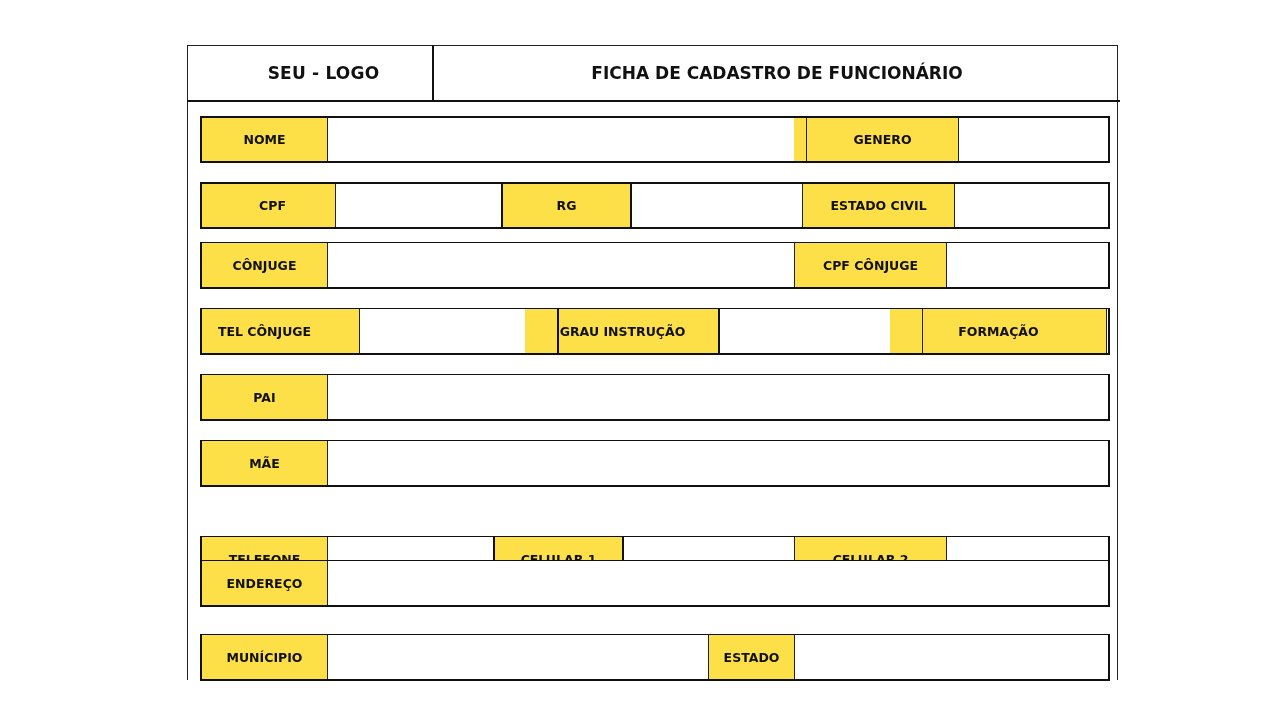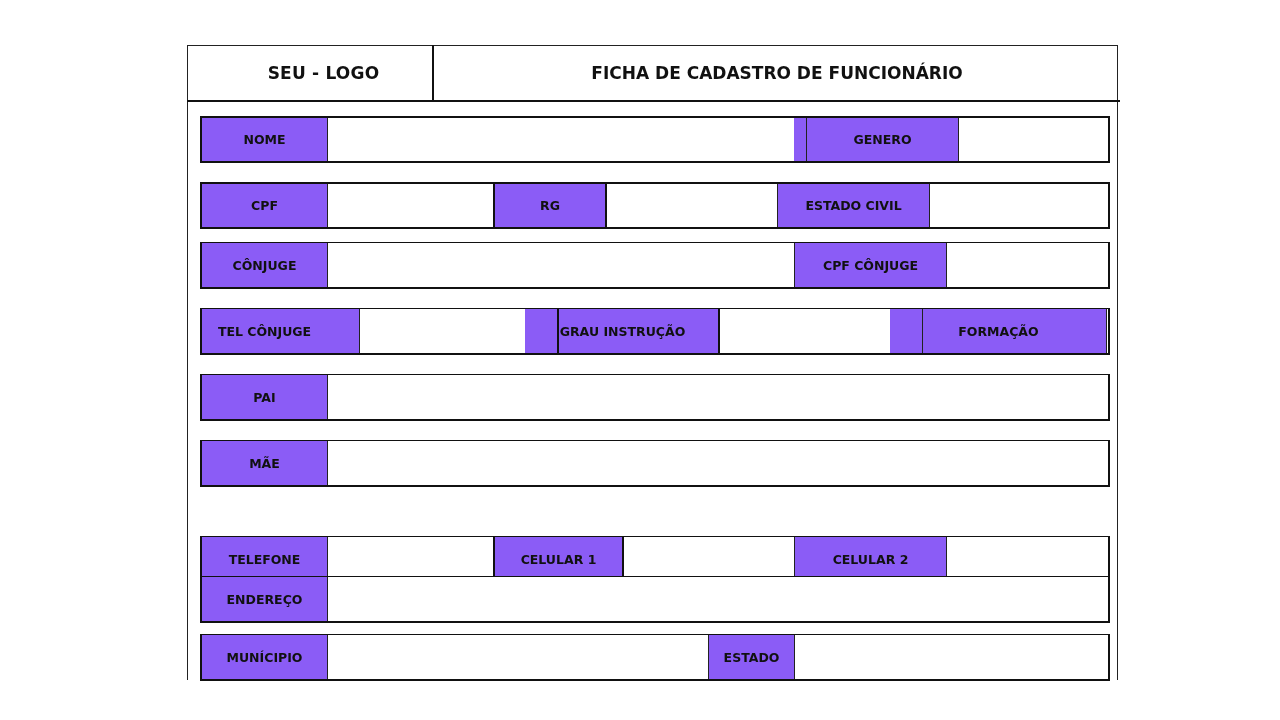--- a/index.html
+++ b/index.html
@@ -57,21 +57,21 @@
       box-sizing: border-box;
     }
     .row {
       position: absolute;
       left: 200px;
       width: 910px;
       height: 47px;
       border: 2px solid #111;
       box-sizing: border-box;
       display: flex;
-      background: #8b5cf6;
+      background: #fde047;
     }
     .row.thin-top { border-top-width: 1.5px; }
     .cell {
       height: 100%;
       box-sizing: border-box;
       display: flex;
       align-items: center;
       justify-content: center;
       font-weight: bold;
       font-size: 12.5px;
@@ -94,23 +94,23 @@
 </div>
 
 <div class="row" style="top:116px;">
   <div class="cell label" style="width:125px;">NOME</div>
   <div class="cell field" style="width:467px;"></div>
   <div class="cell label" style="width:152px;margin-left:12px;">GENERO</div>
   <div class="cell field" style="flex:1;"></div>
 </div>
 
 <div class="row" style="top:182px;">
-  <div class="cell label" style="width:125px;">CPF</div>
+  <div class="cell label" style="width:125px;margin-left:8px;">CPF</div>
   <div class="cell field thick" style="width:166px;"></div>
-  <div class="cell label thick" style="width:112px;">RG</div>
+  <div class="cell label thick" style="width:129px;">RG</div>
   <div class="cell field" style="width:172px;"></div>
   <div class="cell label" style="width:152px;">ESTADO CIVIL</div>
   <div class="cell field" style="flex:1;"></div>
 </div>
 
 <div class="row thin-top" style="top:242px;">
   <div class="cell label" style="width:125px;">CÔNJUGE</div>
   <div class="cell field" style="width:467px;"></div>
   <div class="cell label" style="width:152px;">CPF CÔNJUGE</div>
   <div class="cell field" style="flex:1;"></div>
@@ -137,21 +137,21 @@
 
 <div class="row thin-top" style="top:536px;">
   <div class="cell label" style="width:125px;">TELEFONE</div>
   <div class="cell field thick" style="width:166px;"></div>
   <div class="cell label thick" style="width:129px;">CELULAR 1</div>
   <div class="cell field" style="width:172px;"></div>
   <div class="cell label" style="width:152px;">CELULAR 2</div>
   <div class="cell field" style="flex:1;"></div>
 </div>
 
-<div class="row thin-top" style="top:576px;align-items:center;">
+<div class="row thin-top" style="top:560px;align-items:center;">
   <div class="cell label" style="width:125px;">ENDEREÇO</div>
   <div class="cell field" style="flex:1;"></div>
 </div>
 
 <div class="row thin-top" style="top:634px;">
   <div class="cell label" style="width:125px;">MUNÍCIPIO</div>
   <div class="cell field" style="width:381px;"></div>
   <div class="cell label" style="width:86px;">ESTADO</div>
   <div class="cell field" style="flex:1;"></div>
 </div>

